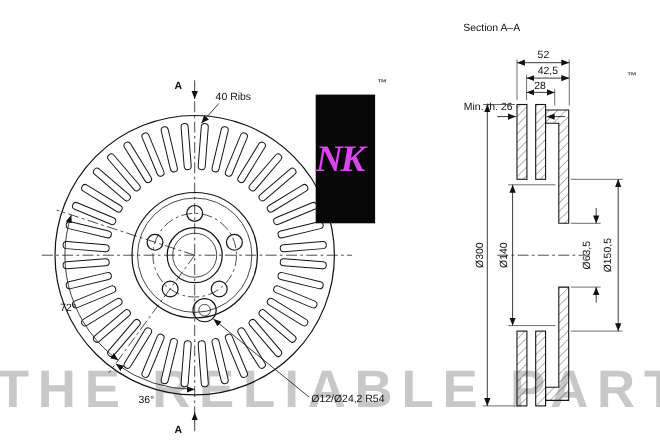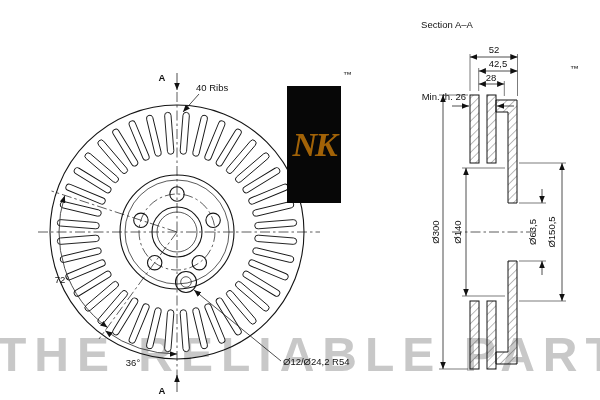--- a/index.html
+++ b/index.html
@@ -3,21 +3,21 @@
 <meta charset="utf-8">
 <style>
   html,body{margin:0;padding:0;}
   body{width:600px;height:400px;background:#ffffff;position:relative;overflow:hidden;
        font-family:"Liberation Sans","DejaVu Sans",sans-serif;}
   .watermark{position:absolute;left:-3px;top:327px;width:610px;white-space:nowrap;
        font-size:48px;font-weight:bold;letter-spacing:8px;color:#c8c8c8;
        font-family:"Liberation Sans",sans-serif;z-index:1;}
   svg.stage{position:absolute;left:0;top:0;z-index:2;}
   .logo{position:absolute;left:287px;top:86px;width:54px;height:117px;background:#070707;
-       color:#a16207;display:flex;align-items:center;justify-content:center;z-index:3;
+       color:#d946ef;display:flex;align-items:center;justify-content:flex-start;z-index:3;
        font-family:"Liberation Serif",serif;font-style:italic;font-weight:bold;font-size:34px;
        letter-spacing:-2px;}
   .tm{position:absolute;font-size:9px;font-weight:bold;color:#4a4a4a;z-index:3;
       font-family:"Liberation Sans",sans-serif;}
   #tm-logo{left:343px;top:70px;}
   #tm-corner{left:570px;top:64px;}
   svg text{font-family:"Liberation Sans","DejaVu Sans",sans-serif;font-size:9.5px;fill:#111;}
   .outline{fill:none;stroke:#141414;stroke-width:1.1;}
   .thin{fill:none;stroke:#141414;stroke-width:0.7;}
   .cl{fill:none;stroke:#333;stroke-width:0.8;stroke-dasharray:10 3 2.5 3;}

